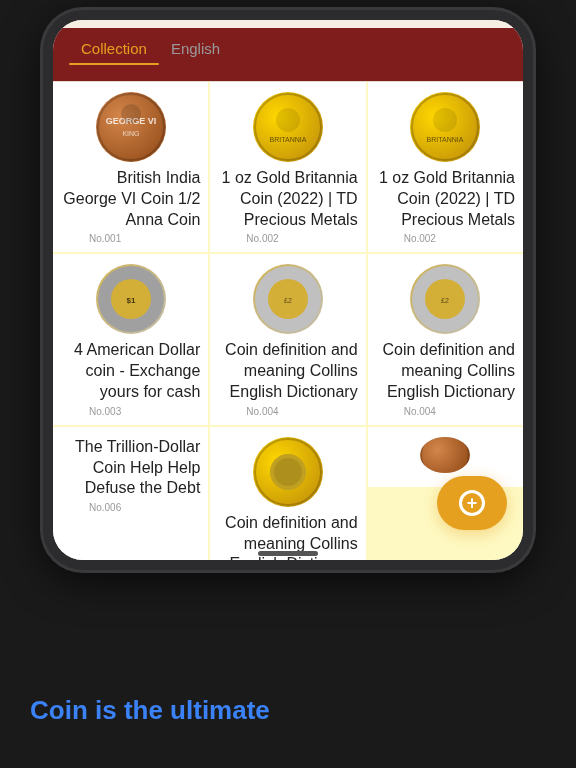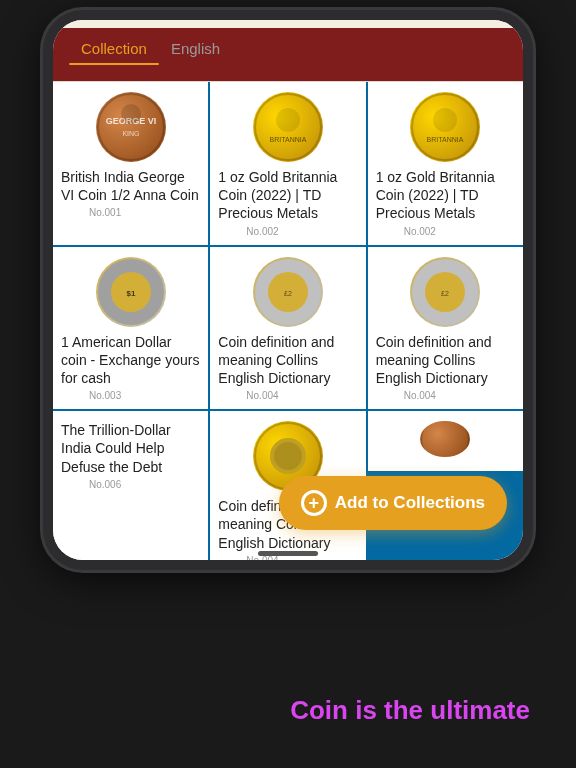--- a/index.html
+++ b/index.html
@@ -85,21 +85,21 @@
       height: 2px;
       background: #e6a020;
       border-radius: 1px;
     }
 
     
     .coin-grid {
       display: grid;
       grid-template-columns: repeat(3, 1fr);
       gap: 2px;
-      background: #0369a1;
+      background: #fef9c3;
       overflow-y: auto;
       height: calc(100% - 44px);
     }
 
     .coin-cell {
       background: #fff;
       padding: 10px 8px 8px;
       display: flex;
       flex-direction: column;
       align-items: center;
@@ -110,24 +110,24 @@
       height: 70px;
       border-radius: 50%;
       margin-bottom: 6px;
       display: flex;
       align-items: center;
       justify-content: center;
       overflow: hidden;
     }
 
     .coin-title {
-      font-size: 14px;
+      font-size: 16px;
       font-weight: 500;
       color: #222;
-      text-align: left;
+      text-align: right;
       line-height: 1.3;
       margin-bottom: 3px;
     }
 
     .coin-number {
       font-size: 10px;
       color: #999;
       align-self: flex-start;
       padding-left: 28px;
     }
@@ -163,23 +163,23 @@
       font-size: 18px;
       font-weight: 700;
       line-height: 1;
     }
 
     
     .bottom-text {
       position: absolute;
       bottom: 40px;
       left: 0;
-      right: 16px;
-      text-align: right;
-      color: #d946ef;
+      right: 6px;
+      text-align: left;
+      color: #3b82f6;
       padding: 0 30px;
     }
 
     .bottom-text h2 {
       font-size: 26px;
       font-weight: 800;
       line-height: 1.3;
     }
 
     
@@ -245,21 +245,21 @@
       </div>
 
       <div class="coin-cell">
         <div class="coin-image coin-bimetal">
           <svg viewBox="0 0 70 70">
             <circle cx="35" cy="35" r="33" fill="#a0a0a0"></circle>
             <circle cx="35" cy="35" r="20" fill="#d4af37"></circle>
             <text x="35" y="39" text-anchor="middle" font-size="8" fill="rgba(0,0,0,0.7)" font-weight="bold">$1</text>
           </svg>
         </div>
-        <div class="coin-title">1 American Dollar coin - Exchange yours for cash</div>
+        <div class="coin-title">4 American Dollar coin - Exchange yours for cash</div>
         <div class="coin-number">No.003</div>
       </div>
 
       <div class="coin-cell">
         <div class="coin-image coin-bimetal">
           <svg viewBox="0 0 70 70">
             <circle cx="35" cy="35" r="33" fill="#c0c0c0"></circle>
             <circle cx="35" cy="35" r="20" fill="#d4af37"></circle>
             <text x="35" y="39" text-anchor="middle" font-size="7" fill="rgba(0,0,0,0.6)">£2</text>
           </svg>
@@ -275,21 +275,21 @@
             <circle cx="35" cy="35" r="20" fill="#d4af37"></circle>
             <text x="35" y="39" text-anchor="middle" font-size="7" fill="rgba(0,0,0,0.6)">£2</text>
           </svg>
         </div>
         <div class="coin-title">Coin definition and meaning Collins English Dictionary</div>
         <div class="coin-number">No.004</div>
       </div>
 
 
       <div class="coin-cell">
-        <div class="coin-title">The Trillion-Dollar India Could Help Defuse the Debt</div>
+        <div class="coin-title">The Trillion-Dollar Coin Help Help Defuse the Debt</div>
         <div class="coin-number">No.006</div>
       </div>
 
       <div class="coin-cell">
         <div class="coin-image coin-gold">
           <svg viewBox="0 0 70 70">
             <circle cx="35" cy="35" r="33" fill="none" stroke="rgba(0,0,0,0.2)" stroke-width="2"></circle>
             <circle cx="35" cy="35" r="18" fill="#c0a020"></circle>
             <circle cx="35" cy="35" r="14" fill="rgba(0,0,0,0.1)"></circle>
           </svg>
@@ -313,21 +313,20 @@
           </svg>
         </div>
       </div>
 
     </div>
 
     <button class="add-btn">
       <div class="plus-icon">
         <span>+</span>
       </div>
-      <span>Add to Collections</span>
     </button>
 
   </div>
   <div class="home-indicator"></div>
 </div>
 
 <div class="bottom-text">
   <h2>
     <span>Coin is the ultimate</span><br>
   </h2>

